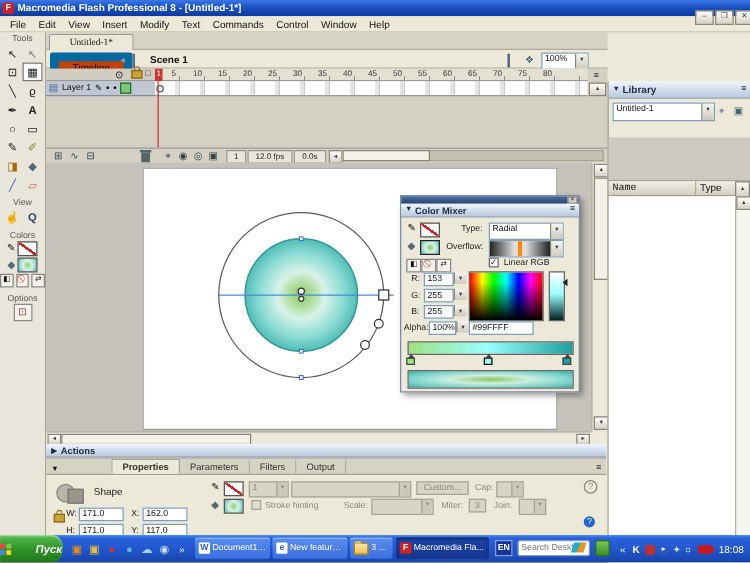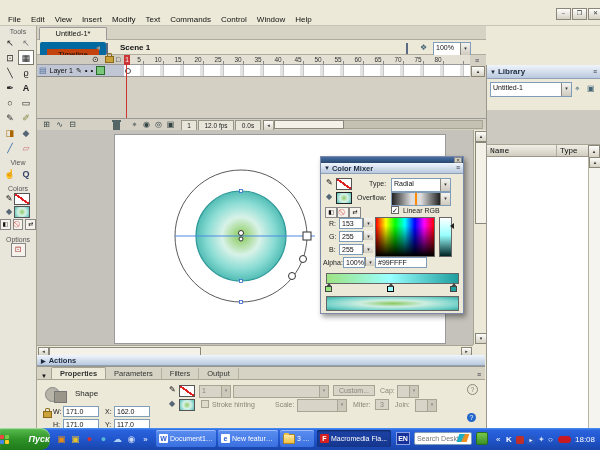--- a/index.html
+++ b/index.html
@@ -21,21 +21,21 @@
   .seclab{text-align:center;color:#555;font-size:7px;}
   .tgrid{display:grid;grid-template-columns:16px 16px;justify-content:center;}
   .tool{width:16px;height:15px;display:flex;align-items:center;justify-content:center;font-size:9px;color:#222;}
   .tool.sel{background:#fff;border:1px solid #7a7668;box-sizing:border-box;}
   .swrow{display:flex;align-items:center;justify-content:center;gap:2px;height:13px;}
   .strokesw{width:14px;height:10px;border:1px solid #555;background:linear-gradient(to top right,#fff 44%,#e02020 44%,#e02020 56%,#fff 56%);}
   .fillsw{width:14px;height:10px;border:1px solid #555;background:radial-gradient(circle,#8fcd68 0%,#d8f2e8 45%,#52bdb5 100%);}
   .mini{width:10px;height:9px;border:1px solid #888;background:#f4f2ea;font-size:6px;line-height:8px;text-align:center;}
   
   .tabrow{left:37px;top:26px;width:449px;height:14px;background:#d6d2c4;border-bottom:1px solid #b0ac9c;box-sizing:border-box;}
-  .doctab{left:39px;top:27px;width:66px;height:13px;background:#ece9d8;border:1px solid #999;border-bottom:none;border-radius:2px 2px 0 0;text-align:center;line-height:12px;font-size:7.5px;}
+  .doctab{left:39px;top:27px;width:66px;height:13px;background:#ece9d8;border:1px solid #999;border-bottom:none;border-radius:2px 2px 0 0;text-align:center;line-height:12px;font-size:7.5px;font-family:Liberation Serif, serif;}
   .editbar{left:37px;top:40px;width:449px;height:15px;background:#ece9d8;border-bottom:1px solid #b0ac9e;box-sizing:border-box;}
   .tlbtn{left:40px;top:42px;width:52px;height:12px;background:#c2410c;border:7px solid #0369a1;border-radius:2px;text-align:center;line-height:11px;}
   .clap{width:10px;height:8px;background:#b8c4d8;border:1px solid #5a6a85;position:relative;}
   .clap:before{content:"";position:absolute;left:0;top:0;width:100%;height:3px;background:repeating-linear-gradient(45deg,#5a6a85 0 2px,#e8ecf4 2px 4px);}
   .combo{display:flex;align-items:stretch;background:#fff;border:1px solid #7f9db9;}
   .combo .val{flex:1;padding:0 2px;font-size:7px;line-height:10px;overflow:hidden;white-space:nowrap;}
   .ddb{width:9px;background:linear-gradient(#f4f4f0,#cfcabe);border-left:1px solid #8a867a;font-size:5px;text-align:center;line-height:10px;color:#333;}
   
   .tl-bg{left:37px;top:55px;width:449px;height:75px;background:#d4d0c4;}
   .layerhdr{left:37px;top:55px;width:87px;height:10px;background:#d0ccc0;border-bottom:1px solid #999;box-sizing:border-box;}
@@ -77,21 +77,21 @@
   .gbar{position:absolute;border:1px solid #666;background:linear-gradient(90deg,#9ee283,#99ffff 48%,#1f9e9e);}
   .gstop{position:absolute;width:7px;height:6px;border:1px solid #444;box-sizing:border-box;}
   .gstop:before{content:"";position:absolute;left:0px;top:-4px;border-left:3px solid transparent;border-right:3px solid transparent;border-bottom:4px solid #444;}
   .gprev{position:absolute;border:1px solid #666;background:radial-gradient(ellipse at center,#8cc860 0%,#cdeee0 35%,#6fd0c8 75%,#3aa8a0 100%);}
   .chk{position:absolute;width:8px;height:8px;background:#fff;border:1px solid #666;font-size:7px;line-height:7px;text-align:center;box-sizing:border-box;}
   
   .actbar{left:37px;top:355px;width:448px;height:11px;padding-left:4px;box-sizing:border-box;font-size:7.5px;}
   .props{left:37px;top:366px;width:448px;height:62px;background:#ece9d8;border-top:1px solid #9a968a;box-sizing:border-box;}
   .ptabs{position:absolute;left:0;top:0;width:100%;height:13px;background:#d6d2c4;border-bottom:1px solid #a8a494;display:flex;align-items:flex-end;box-sizing:border-box;}
   .ptab{padding:1px 8px;font-size:7.5px;color:#333;border-right:1px solid #b4b0a0;}
-  .ptab.on{background:#ece9d8;font-weight:bold;border:1px solid #a8a494;border-bottom:none;border-radius:2px 2px 0 0;}
+  .ptab.on{background:#ece9d8;font-weight:bold;border:1px solid #a8a494;border-bottom:none;border-radius:2px 2px 0 0;margin-left:38px;}
   .shpico{position:absolute;width:24px;height:20px;}
   .shpico:before{content:"";position:absolute;left:0;top:3px;width:13px;height:13px;border-radius:50%;background:#b8b4a8;border:1px solid #888;}
   .shpico:after{content:"";position:absolute;left:9px;top:7px;width:11px;height:10px;background:#9a968a;border:1px solid #777;}
   .dcombo{display:flex;background:#d8d4c8;border:1px solid #a8a494;color:#8a8678;}
   .dcombo .val{flex:1;padding:0 2px;font-size:7px;line-height:9px;}
   .dbtn{width:8px;background:#ccc8ba;border-left:1px solid #a8a494;font-size:5px;text-align:center;line-height:9px;color:#888;}
   .helpq{position:absolute;width:9px;height:9px;border-radius:50%;text-align:center;line-height:9px;font-size:7px;}
   
   .library{left:486px;top:26px;width:114px;height:402px;background:#ece9d8;border-left:1px solid #9a968c;box-sizing:border-box;margin-top:39px;}
   
@@ -110,20 +110,24 @@
   .foldi:before{content:"";position:absolute;left:0;top:-2px;width:5px;height:2px;background:#f0c040;border-radius:1px 1px 0 0;}
   .trayico{position:absolute;top:7px;font-size:8px;line-height:9px;color:#fff;text-align:center;}
   .ellip{overflow:hidden;text-overflow:ellipsis;white-space:nowrap;}
 </style>
 </head>
 <body>
 
 <div id="screen">
 
   
+  <div class="abs titlebar">
+    <span class="flash-ico">F</span>
+    <span>Macromedia Flash Professional 8 - [Untitled-1*]</span>
+  </div>
 
   
   <div class="abs menubar">
     <span class="menu-item">File</span>
     <span class="menu-item">Edit</span>
     <span class="menu-item">View</span>
     <span class="menu-item">Insert</span>
     <span class="menu-item">Modify</span>
     <span class="menu-item">Text</span>
     <span class="menu-item">Commands</span>

